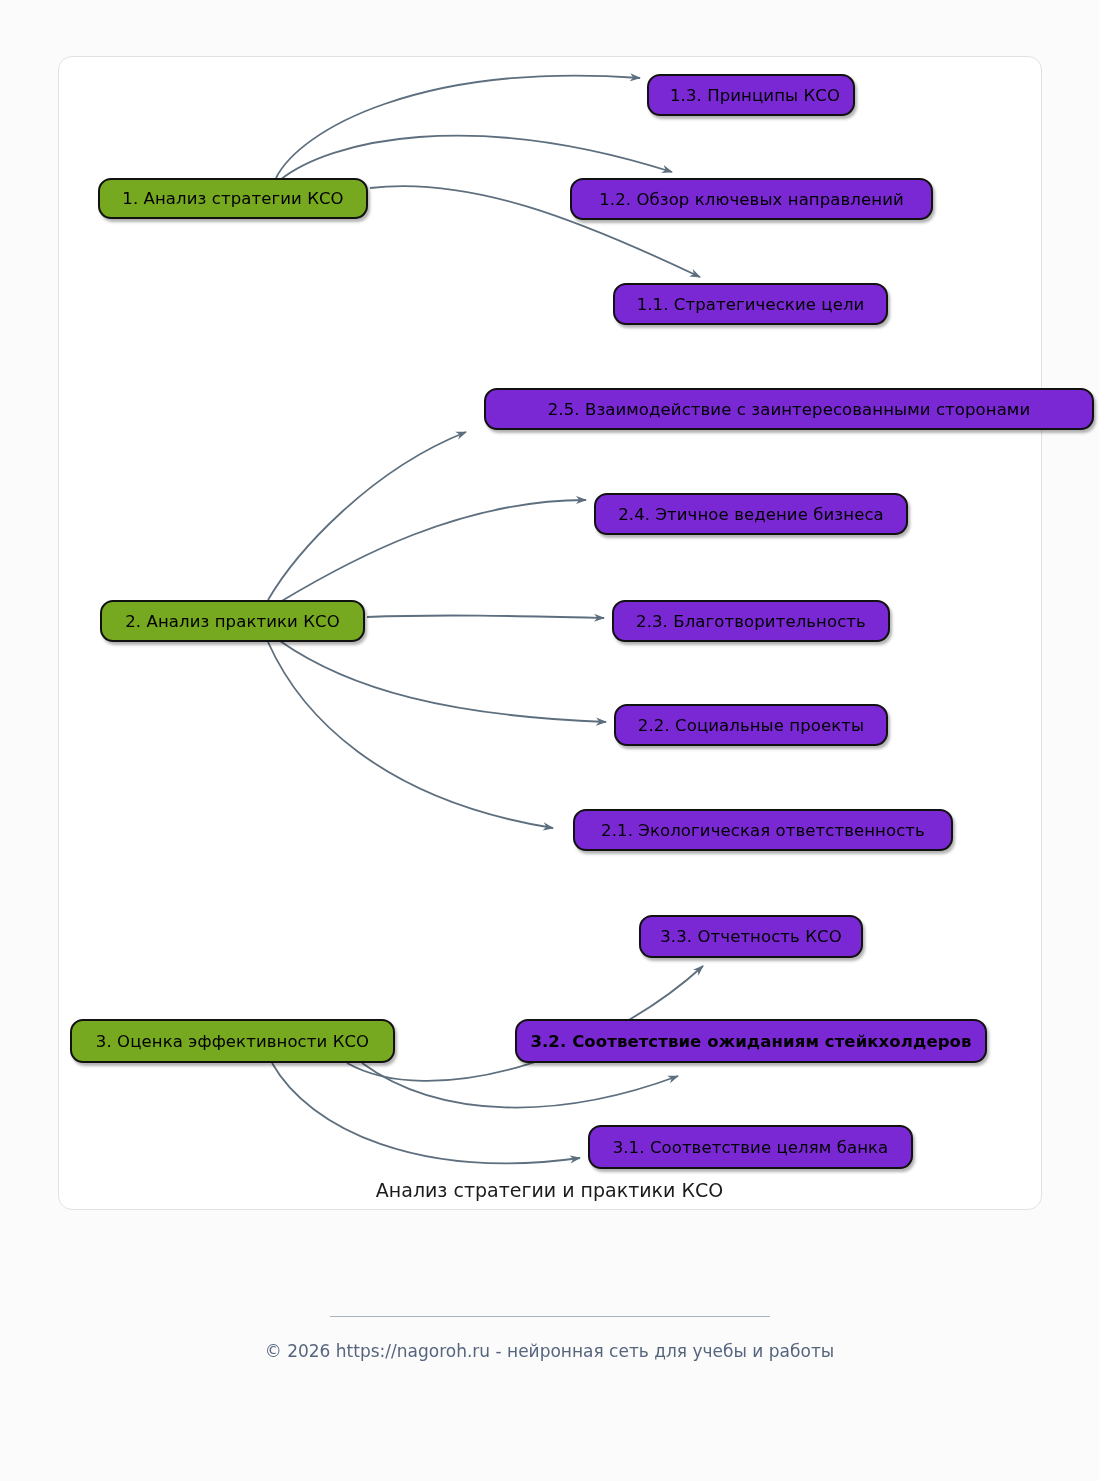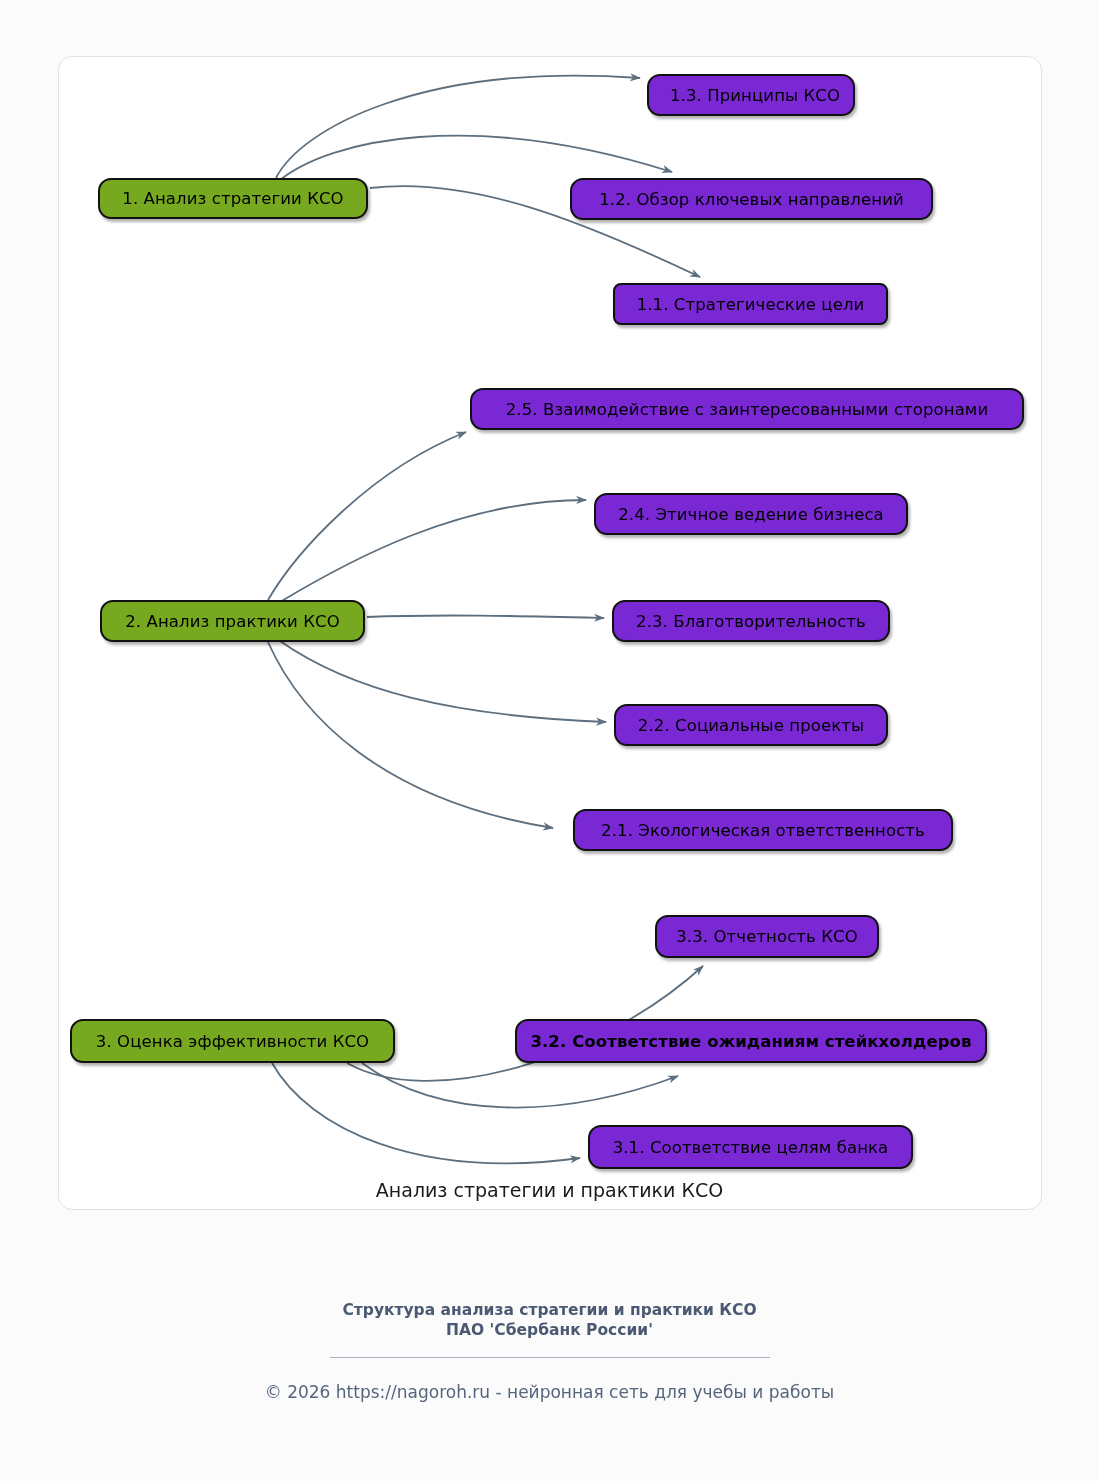--- a/index.html
+++ b/index.html
@@ -122,55 +122,53 @@
 <div id="node-container">
     <div class="node root" style="left: 98px; top: 178px; width: 270px; height: 41px; align-items: center;">
       <span>1. Анализ стратегии КСО</span>
     </div>
     <div class="node leaf" style="left: 647px; top: 74px; width: 208px; height: 42px; padding-left: 8px;">
       <span>1.3. Принципы КСО</span>
     </div>
     <div class="node leaf" style="left: 570px; top: 178px; width: 363px; height: 42px;">
       <span>1.2. Обзор ключевых направлений</span>
     </div>
-    <div class="node leaf" style="left: 613px; top: 283px; width: 275px; height: 42px; border-radius: 8px;">
+    <div class="node leaf" style="left: 613px; top: 283px; width: 275px; height: 42px;">
       <span>1.1. Стратегические цели</span>
     </div>
     <div class="node root" style="left: 100px; top: 600px; width: 265px; height: 42px;">
       <span>2. Анализ практики КСО</span>
     </div>
-    <div class="node leaf" style="left: 470px; top: 388px; width: 554px; height: 42px;">
+    <div class="node leaf" style="left: 484px; top: 388px; width: 610px; height: 42px;">
       <span>2.5. Взаимодействие с заинтересованными сторонами</span>
     </div>
     <div class="node leaf" style="left: 594px; top: 493px; width: 314px; height: 42px;">
       <span>2.4. Этичное ведение бизнеса</span>
     </div>
     <div class="node leaf" style="left: 612px; top: 600px; width: 278px; height: 42px;">
       <span>2.3. Благотворительность</span>
     </div>
     <div class="node leaf" style="left: 614px; top: 704px; width: 274px; height: 42px;">
       <span>2.2. Социальные проекты</span>
     </div>
     <div class="node leaf" style="left: 561px; top: 809px; width: 380px; height: 42px; margin-left: 12px;">
       <span>2.1. Экологическая ответственность</span>
     </div>
     <div class="node root" style="left: 70px; top: 1019px; width: 325px; height: 44px;">
       <span>3. Оценка эффективности КСО</span>
     </div>
-    <div class="node leaf" style="left: 639px; top: 915px; width: 224px; height: 43px; margin-left: 16px;">
+    <div class="node leaf" style="left: 639px; top: 915px; width: 224px; height: 43px;">
       <span>3.3. Отчетность КСО</span>
     </div>
     <div class="node leaf" style="left: 515px; top: 1019px; width: 472px; height: 44px; font-weight: bold;">
       <span>3.2. Соответствие ожиданиям стейкхолдеров</span>
     </div>
     <div class="node leaf" style="left: 588px; top: 1125px; width: 325px; height: 44px;">
       <span>3.1. Соответствие целям банка</span>
     </div>
   </div>
 
 <div id="graph-caption">Анализ стратегии и практики КСО</div>
 
 <div id="footer">
-  <div id="footer-title">Структура анализа стратегии и практики КСО
-ПАО 'Сбербанк России'</div>
   <div id="footer-rule"></div>
   <div id="footer-credit">© 2026 https://nagoroh.ru - нейронная сеть для учебы и работы</div>
 </div>
 
 </body></html>

